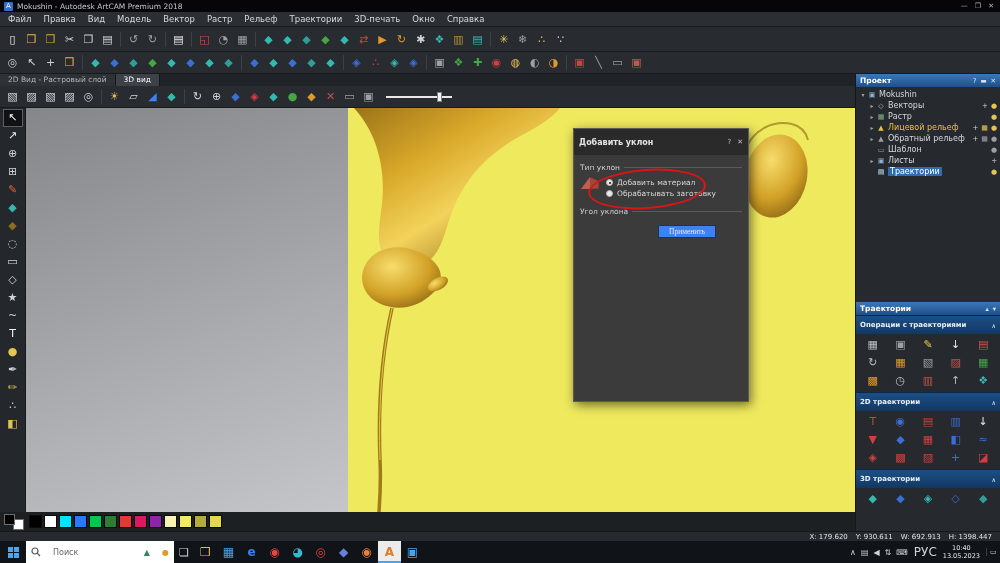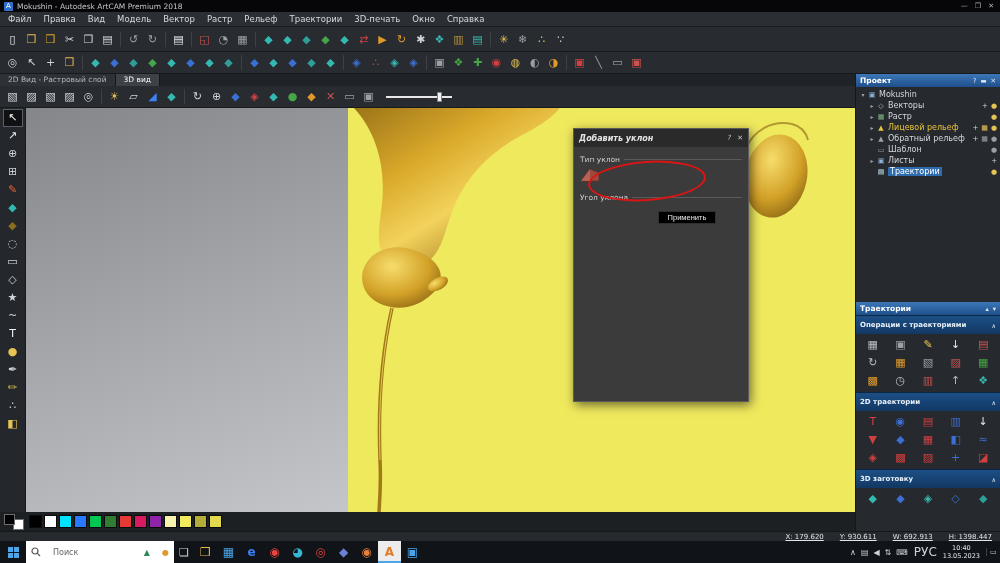--- a/index.html
+++ b/index.html
@@ -73,42 +73,42 @@
   .section-header { height:19px; background:linear-gradient(#1c4f86,#123863); border-top:1px solid #0d2746;
                     color:#e8f0f8; font-size:7px; font-weight:bold; display:flex; align-items:center;
                     justify-content:space-between; padding:0 4px; }
   .sh-chev { font-size:6px; font-weight:normal; }
   .icon-grid { display:grid; grid-template-columns:repeat(5,1fr); gap:2px; padding:3px 4px; }
   .grid-icon { height:16px; font-size:11px; line-height:16px; text-align:center; }
   
   .dialog { position:absolute; left:573px; top:128px; width:176px; height:274px; background:#3b3b3b;
             border:1px solid #5a5a5a; box-shadow:2px 3px 10px rgba(0,0,0,.55); z-index:10;
             font-size:7.5px; color:#d8d8d8; }
-  .dlg-title { height:18px; background:#2a2a2a; display:flex; align-items:center; justify-content:space-between;
-               padding:0 5px; font-size:8px; font-weight:bold; color:#e4e4e4;font-style:italic; }
+  .dlg-title { height:26px; background:#2a2a2a; display:flex; align-items:center; justify-content:space-between;
+               padding:0 5px; font-size:8px; font-weight:bold; color:#e4e4e4; }
   .dlg-title-btns { display:flex; gap:6px; font-weight:normal; font-size:7px; color:#c0c0c0; }
   .group-header { display:flex; align-items:center; gap:4px; margin:8px 6px 3px 6px; color:#cfcfcf; }
   .group-header .line { flex:1; height:1px; background:#5a5a5a; }
   .type-row { display:flex; padding:1px 6px; gap:6px; position:relative; }
   .radios { display:flex; flex-direction:column; gap:2px; padding-top:2px; }
   .radio { display:flex; align-items:center; gap:4px; }
   .rb { width:7px; height:7px; border:1px solid #b5b5b5; border-radius:50%; background:#e8e8e8; position:relative; flex:none; }
   .rb.selected::after { content:""; position:absolute; inset:1.5px; background:#111; border-radius:50%; }
   .annotation { position:absolute; left:14px; top:-6px; width:118px; height:40px; border:2px solid #dd1414;
                 border-radius:50%; transform:rotate(-4deg); pointer-events:none; }
   .angle-row { display:flex; align-items:center; gap:5px; padding:3px 6px 0 6px; }
   .angle-input { width:40px; height:11px; background:#fff; border:1px solid #777; font-size:7.5px; color:#000;
                  padding:0 2px; font-family:"DejaVu Sans","Liberation Sans",sans-serif; }
-  .apply-btn { display:block; width:58px; height:13px; margin:9px 0 0 84px; background:#000000;
+  .apply-btn { display:block; width:58px; height:13px; margin:9px 0 0 84px; background:#3b82f6;
                border:1px solid #2e3033; color:#e8e8e8; font-size:7.5px;
-               font-family:Liberation Sans, sans-serif; }
+               font-family:Liberation Serif, serif; }
   
   .statusbar { height:10px; background:#26292d; border-top:1px solid #15171a; display:flex; align-items:center;
                justify-content:flex-end; padding-right:8px; font-size:7px; color:#e2e6ea; }
-  .statusbar span { margin-left:16px;text-decoration:underline; }
+  .statusbar span { margin-left:8px; }
   
   .taskbar { height:22px; background:#101418; display:flex; align-items:center; }
   .start-btn { width:26px; height:22px; display:flex; align-items:center; justify-content:center; }
   .win-logo { display:grid; grid-template-columns:5px 5px; grid-template-rows:5px 5px; gap:1px; }
   .win-logo i { background:#4da6ea; display:block; }
   .search-box { width:148px; height:22px; background:#fff; display:flex; align-items:center; gap:12px;
                 padding:0 5px; }
   .search-text { font-size:8px; color:#666; flex:1; }
   .search-deco { font-size:8px; }
   .task-view { width:20px; text-align:center; font-size:11px; color:#cfd4da; }
@@ -458,21 +458,21 @@
             <span class="grid-icon" style="color: rgb(208, 64, 64);">▦</span>
             <span class="grid-icon" style="color: rgb(59, 111, 212);">◧</span>
             <span class="grid-icon" style="color: rgb(59, 111, 212);">≈</span>
             <span class="grid-icon" style="color: rgb(208, 64, 64);">◈</span>
             <span class="grid-icon" style="color: rgb(208, 64, 64);">▩</span>
             <span class="grid-icon" style="color: rgb(208, 64, 64);">▨</span>
             <span class="grid-icon" style="color: rgb(59, 111, 212);">+</span>
             <span class="grid-icon" style="color: rgb(208, 64, 64);">◪</span>
           </div>
         <div class="section-header">
-          <span>3D заготовку</span>
+          <span>3D траектории</span>
           <span class="sh-chev">∧</span>
         </div>
         <div class="icon-grid">
             <span class="grid-icon" style="color: rgb(53, 184, 176);">◆</span>
             <span class="grid-icon" style="color: rgb(59, 111, 212);">◆</span>
             <span class="grid-icon" style="color: rgb(53, 184, 176);">◈</span>
             <span class="grid-icon" style="color: rgb(59, 111, 212);">◇</span>
             <span class="grid-icon" style="color: rgb(46, 158, 151);">◆</span>
           </div>
       </div>
@@ -489,20 +489,30 @@
     </div>
     <div class="group-header">
       <span>Тип уклон</span>
       <span class="line"></span>
     </div>
     <div class="type-row">
       <svg width="20" height="16" viewBox="0 0 20 16">
         <polygon points="1,13 19,13 19,5 10,1" fill="#9c4a3e" stroke="#6b2f27" stroke-width="0.8"></polygon>
         <polygon points="1,13 10,1 10,13" fill="#c2675a" opacity="0.8"></polygon>
       </svg>
+      <div class="radios">
+        <label class="radio">
+          <span class="rb selected"></span>
+          <span>Добавить материал</span>
+        </label>
+        <label class="radio">
+          <span class="rb"></span>
+          <span>Обрабатывать заготовку</span>
+        </label>
+      </div>
       <span class="annotation"></span>
     </div>
     <div class="group-header">
       <span>Угол уклона</span>
       <span class="line"></span>
     </div>
     <button class="apply-btn">Применить</button>
   </div>
 
   <div class="statusbar">

